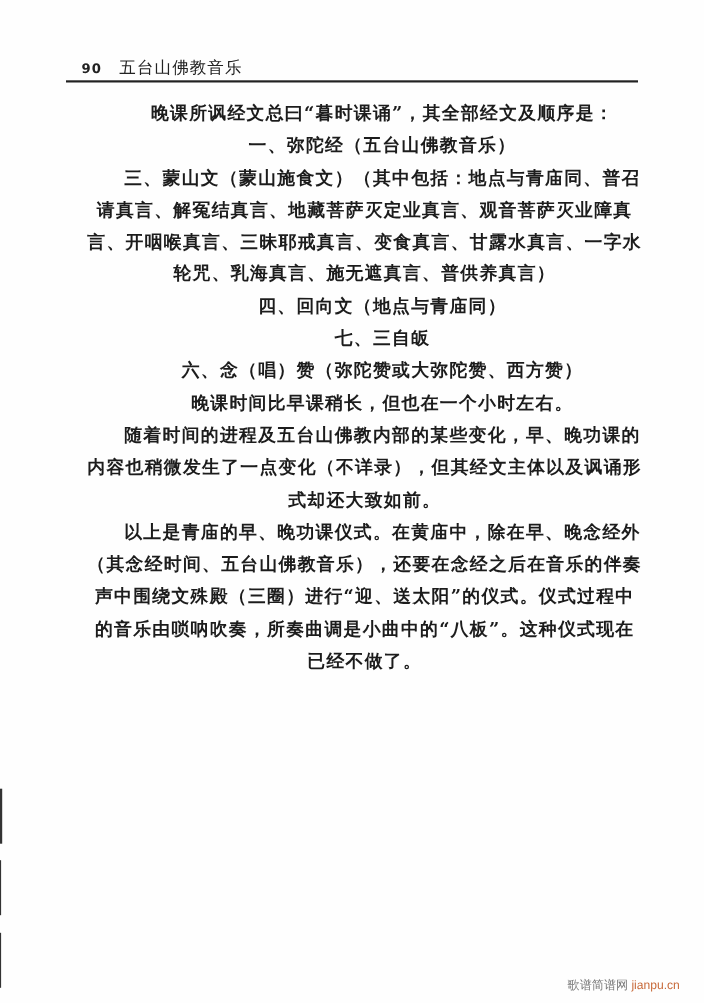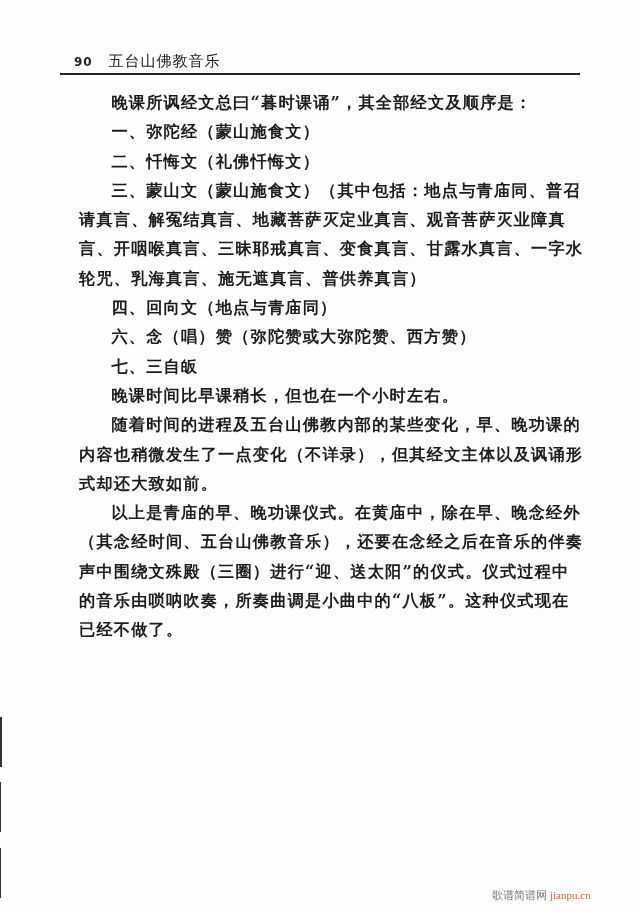--- a/index.html
+++ b/index.html
@@ -51,60 +51,60 @@
       width: 505px;
       font-size: 16.2px;
       line-height: 29.3px;
       letter-spacing: 1.2px;
       font-weight: bold;
       color: #1c1c1c;
     }
     .body-text p {
       margin: 0;
       text-indent: 2em;
+      text-align: center;
     }
     .margin-bar {
       position: absolute;
       left: 0;
       width: 2px;
       background: #333;
     }
     .watermark {
       position: absolute;
-      left: 492px;
+      left: 516px;
       top: 888px;
       font-size: 11px;
       color: #777;
-      font-family: Liberation Serif, serif;
+      font-family: Liberation Sans, sans-serif;
       text-align: right;
     }
     .watermark .wm-site {
       color: #c86a3a;
       margin-left: 3px;
     }
   </style>
 </head>
 <body>
 
 <div class="page">
 
   <div class="running-head">
     <span class="page-num">90</span>
     <span>五台山佛教音乐</span>
   </div>
   <div class="head-rule"></div>
 
   <div class="body-text">
     <p>晚课所讽经文总曰“暮时课诵”，其全部经文及顺序是：</p>
-    <p>一、弥陀经（蒙山施食文）</p>
-    <p>二、忏悔文（礼佛忏悔文）</p>
+    <p>一、弥陀经（五台山佛教音乐）</p>
     <p>三、蒙山文（蒙山施食文）（其中包括：地点与青庙同、普召请真言、解冤结真言、地藏菩萨灭定业真言、观音菩萨灭业障真言、开咽喉真言、三昧耶戒真言、变食真言、甘露水真言、一字水轮咒、乳海真言、施无遮真言、普供养真言）</p>
     <p>四、回向文（地点与青庙同）</p>
+    <p>七、三自皈</p>
     <p>六、念（唱）赞（弥陀赞或大弥陀赞、西方赞）</p>
-    <p>七、三自皈</p>
     <p>晚课时间比早课稍长，但也在一个小时左右。</p>
     <p>随着时间的进程及五台山佛教内部的某些变化，早、晚功课的内容也稍微发生了一点变化（不详录），但其经文主体以及讽诵形式却还大致如前。</p>
     <p>以上是青庙的早、晚功课仪式。在黄庙中，除在早、晚念经外（其念经时间、五台山佛教音乐），还要在念经之后在音乐的伴奏声中围绕文殊殿（三圈）进行“迎、送太阳”的仪式。仪式过程中的音乐由唢呐吹奏，所奏曲调是小曲中的“八板”。这种仪式现在已经不做了。</p>
   </div>
 
   <div class="margin-bar" style="top:717px;height:50px;"></div>
   <div class="margin-bar" style="top:782px;height:50px;width:1px;"></div>
   <div class="margin-bar" style="top:848px;height:50px;width:1px;"></div>
 
   <div class="watermark">

